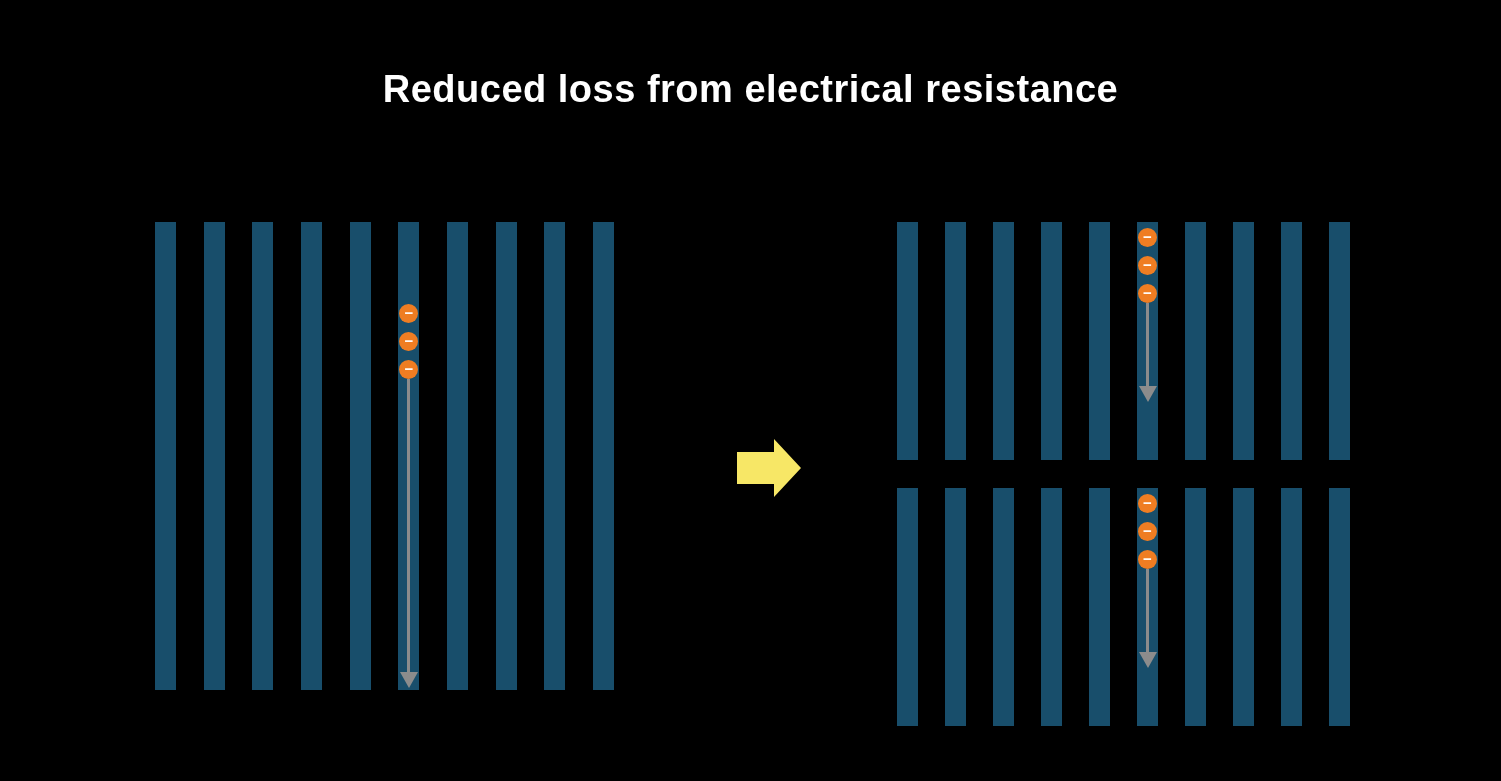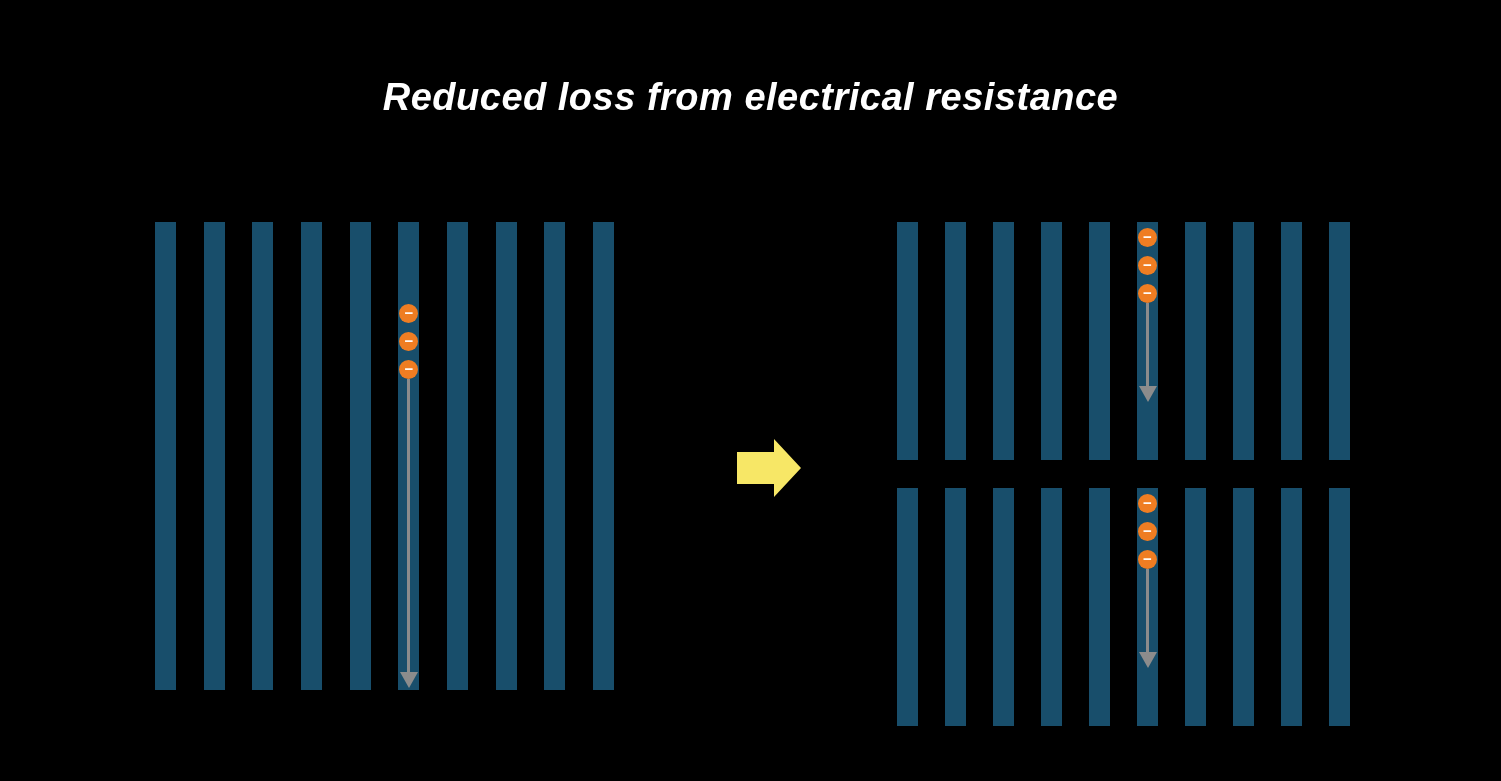--- a/index.html
+++ b/index.html
@@ -13,27 +13,26 @@
     height: 781px;
     background: #000000;
     overflow: hidden;
     font-family: "Liberation Sans", sans-serif;
   }
   .title {
     position: absolute;
     left: 0;
     right: 0;
     top: 68px;
-    margin: 8px;
+    margin: 0;
     text-align: center;
     color: #ffffff;
     font-size: 38px;
     font-weight: 700;
     letter-spacing: 0.5px;
-    font-style: italic;
   }
   .row {
     position: absolute;
   }
   .bars {
     position: absolute;
     left: 0; top: 0; right: 0; bottom: 0;
     display: flex;
     justify-content: space-between;
   }

